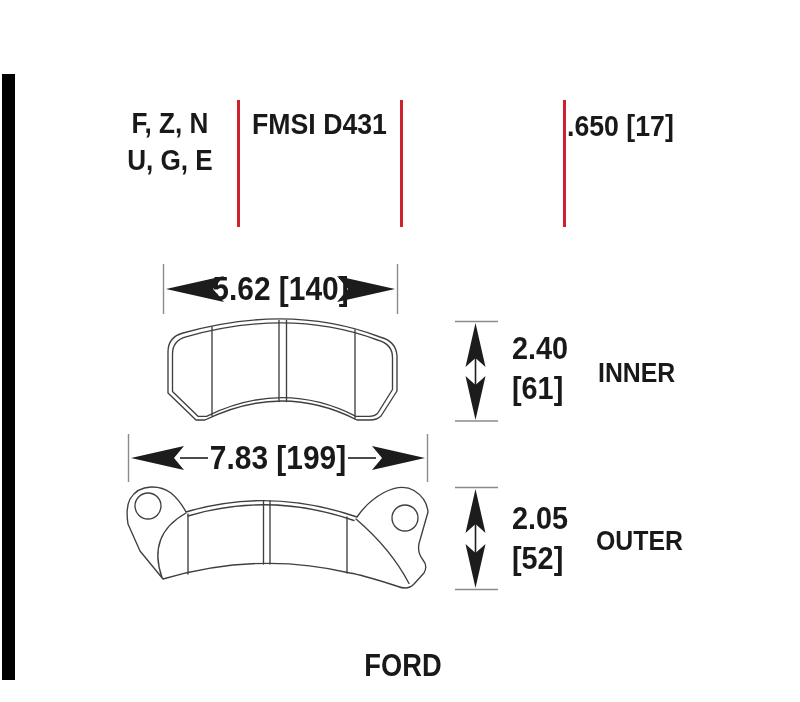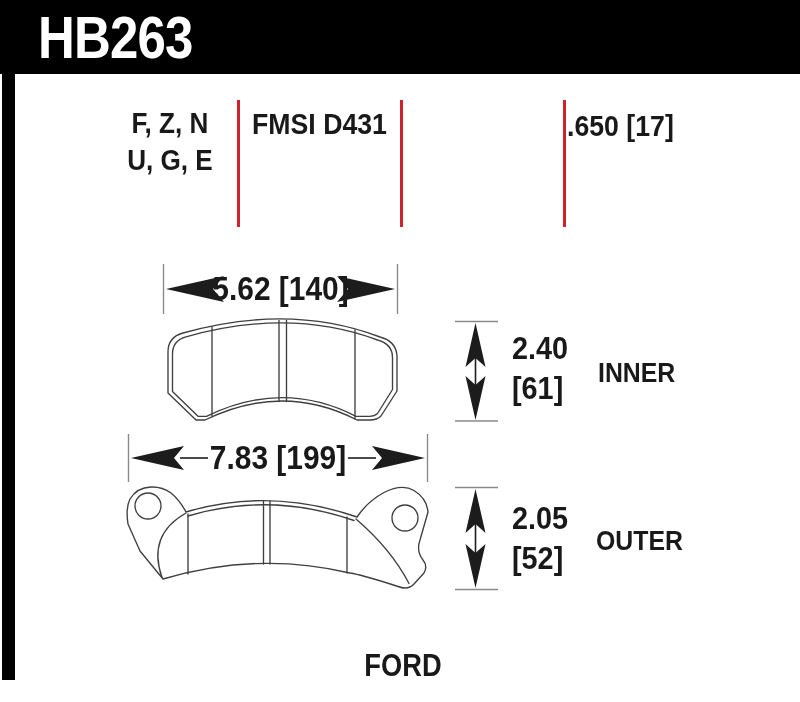--- a/index.html
+++ b/index.html
@@ -31,23 +31,20 @@
   .pad{fill:none;stroke:#3f3f3f;stroke-width:1.35;stroke-linejoin:round;stroke-linecap:round;}
   .tick{stroke:#8a8a8a;stroke-width:1.4;}
   .dline{stroke:#1c1c1c;stroke-width:1.6;}
   .ah{fill:#1c1c1c;stroke:none;}
 </style>
 </head>
 <body>
 
 <div class="sheet">
 
-  <div class="banner">
-    <span class="part">HB263</span>
-  </div>
   <div class="left-bar"></div>
 
   <div class="redline" style="left:237px"></div>
   <div class="redline" style="left:400px"></div>
   <div class="redline" style="left:563px"></div>
 
   <div class="txt compounds">
     <div>F, Z, N</div>
     <div>U, G, E</div>
   </div>

